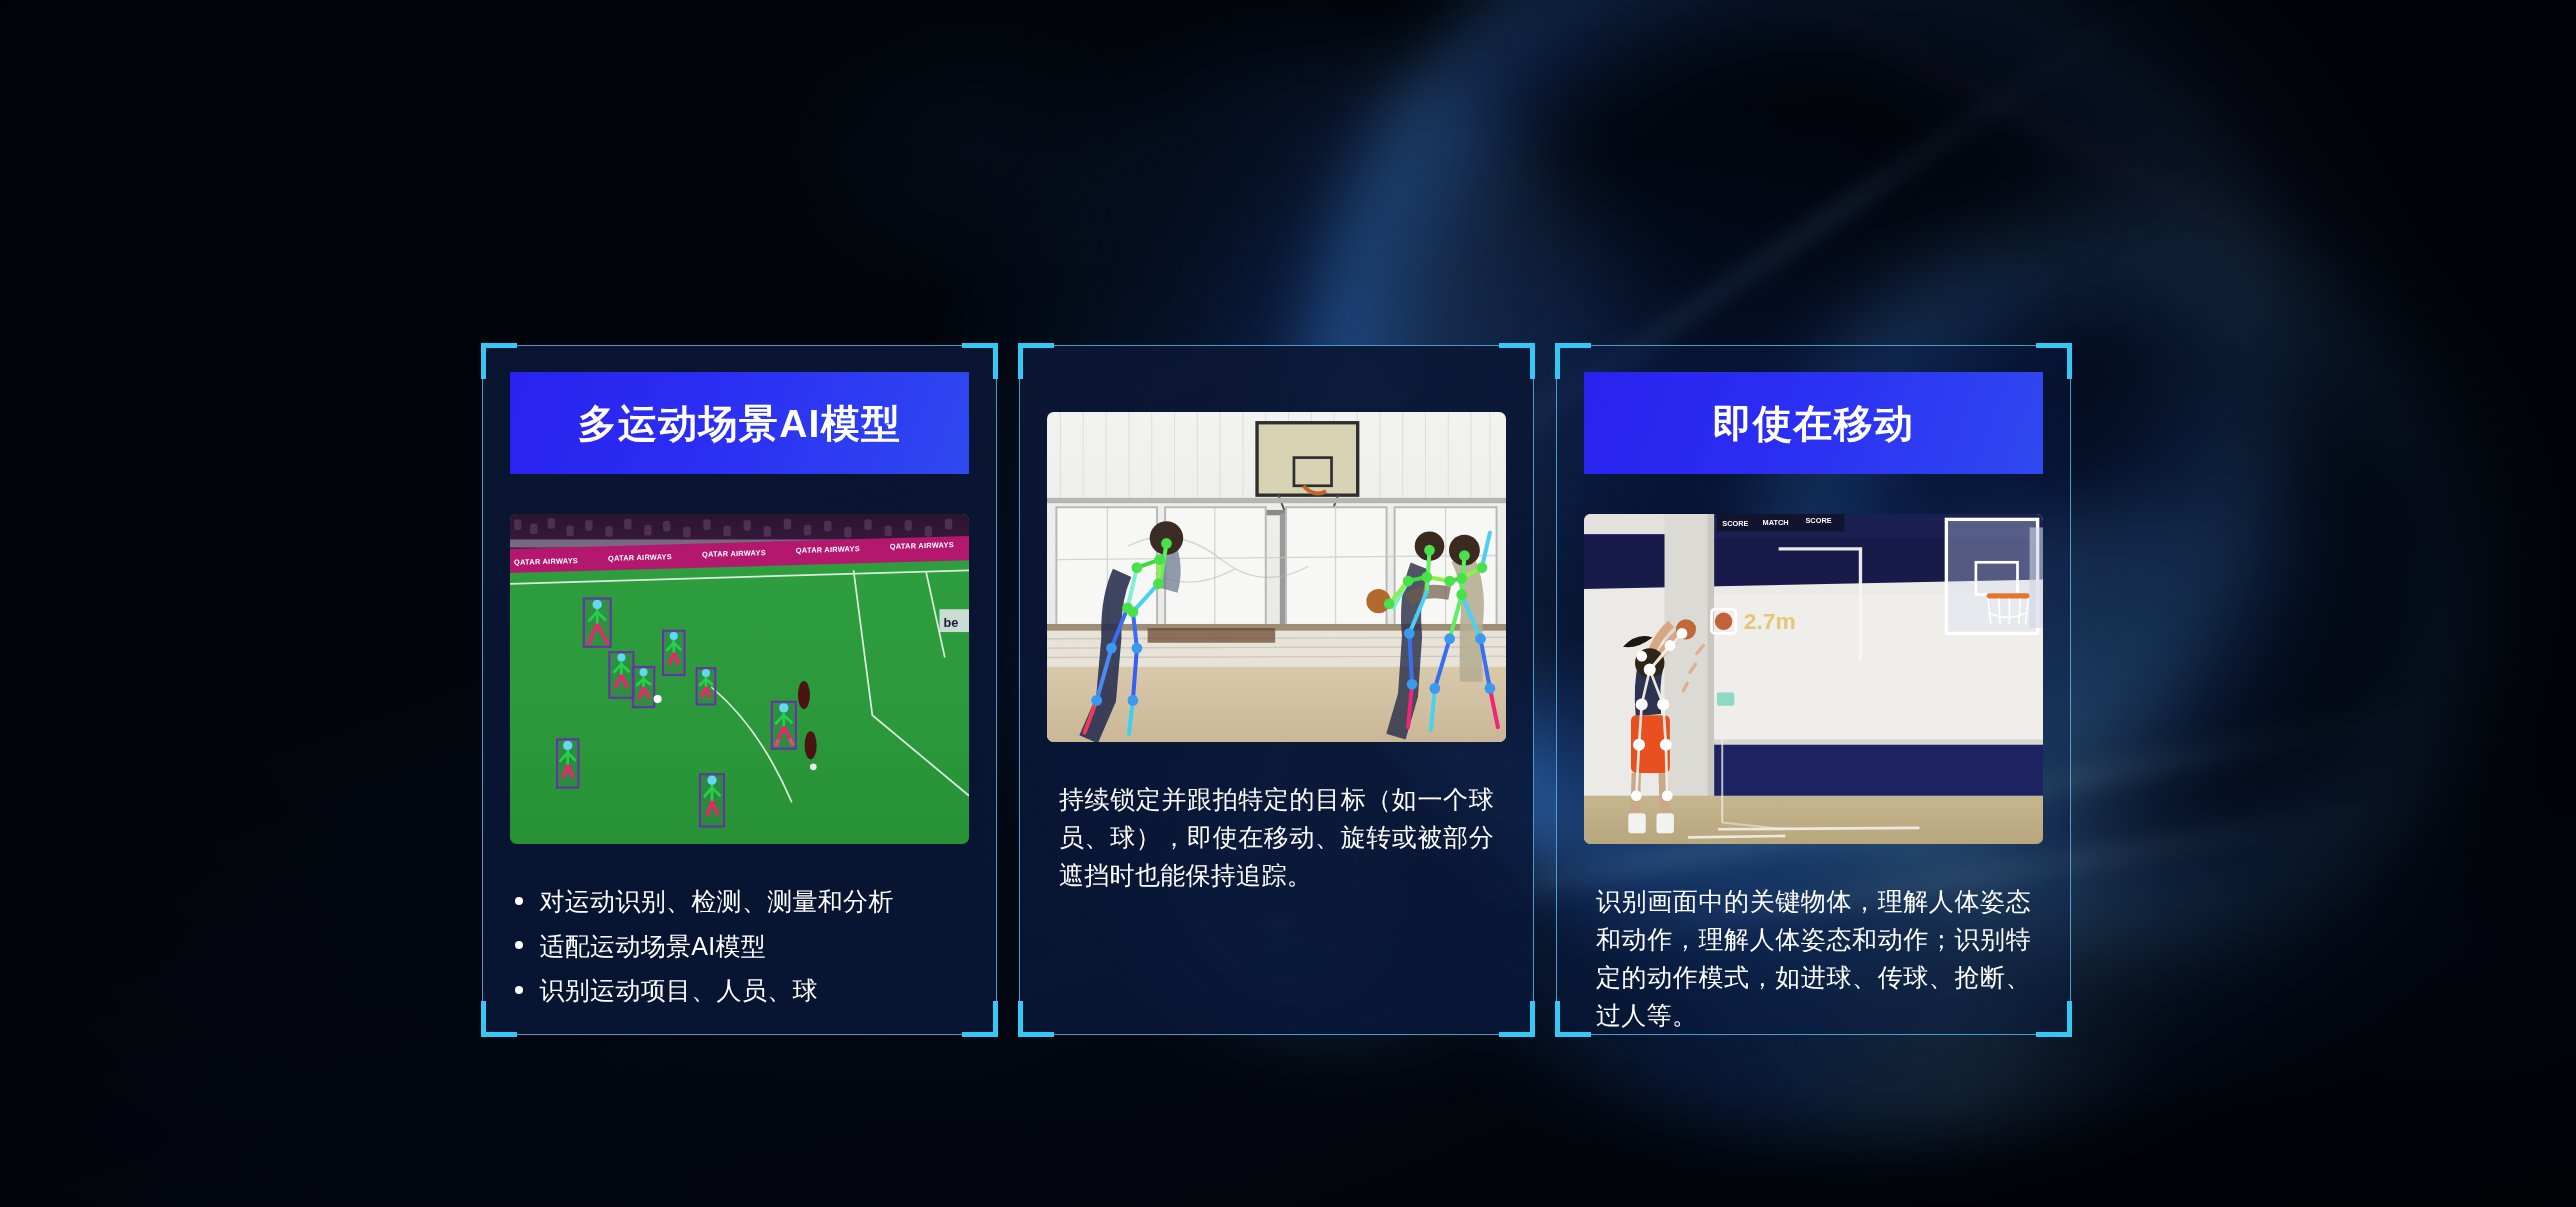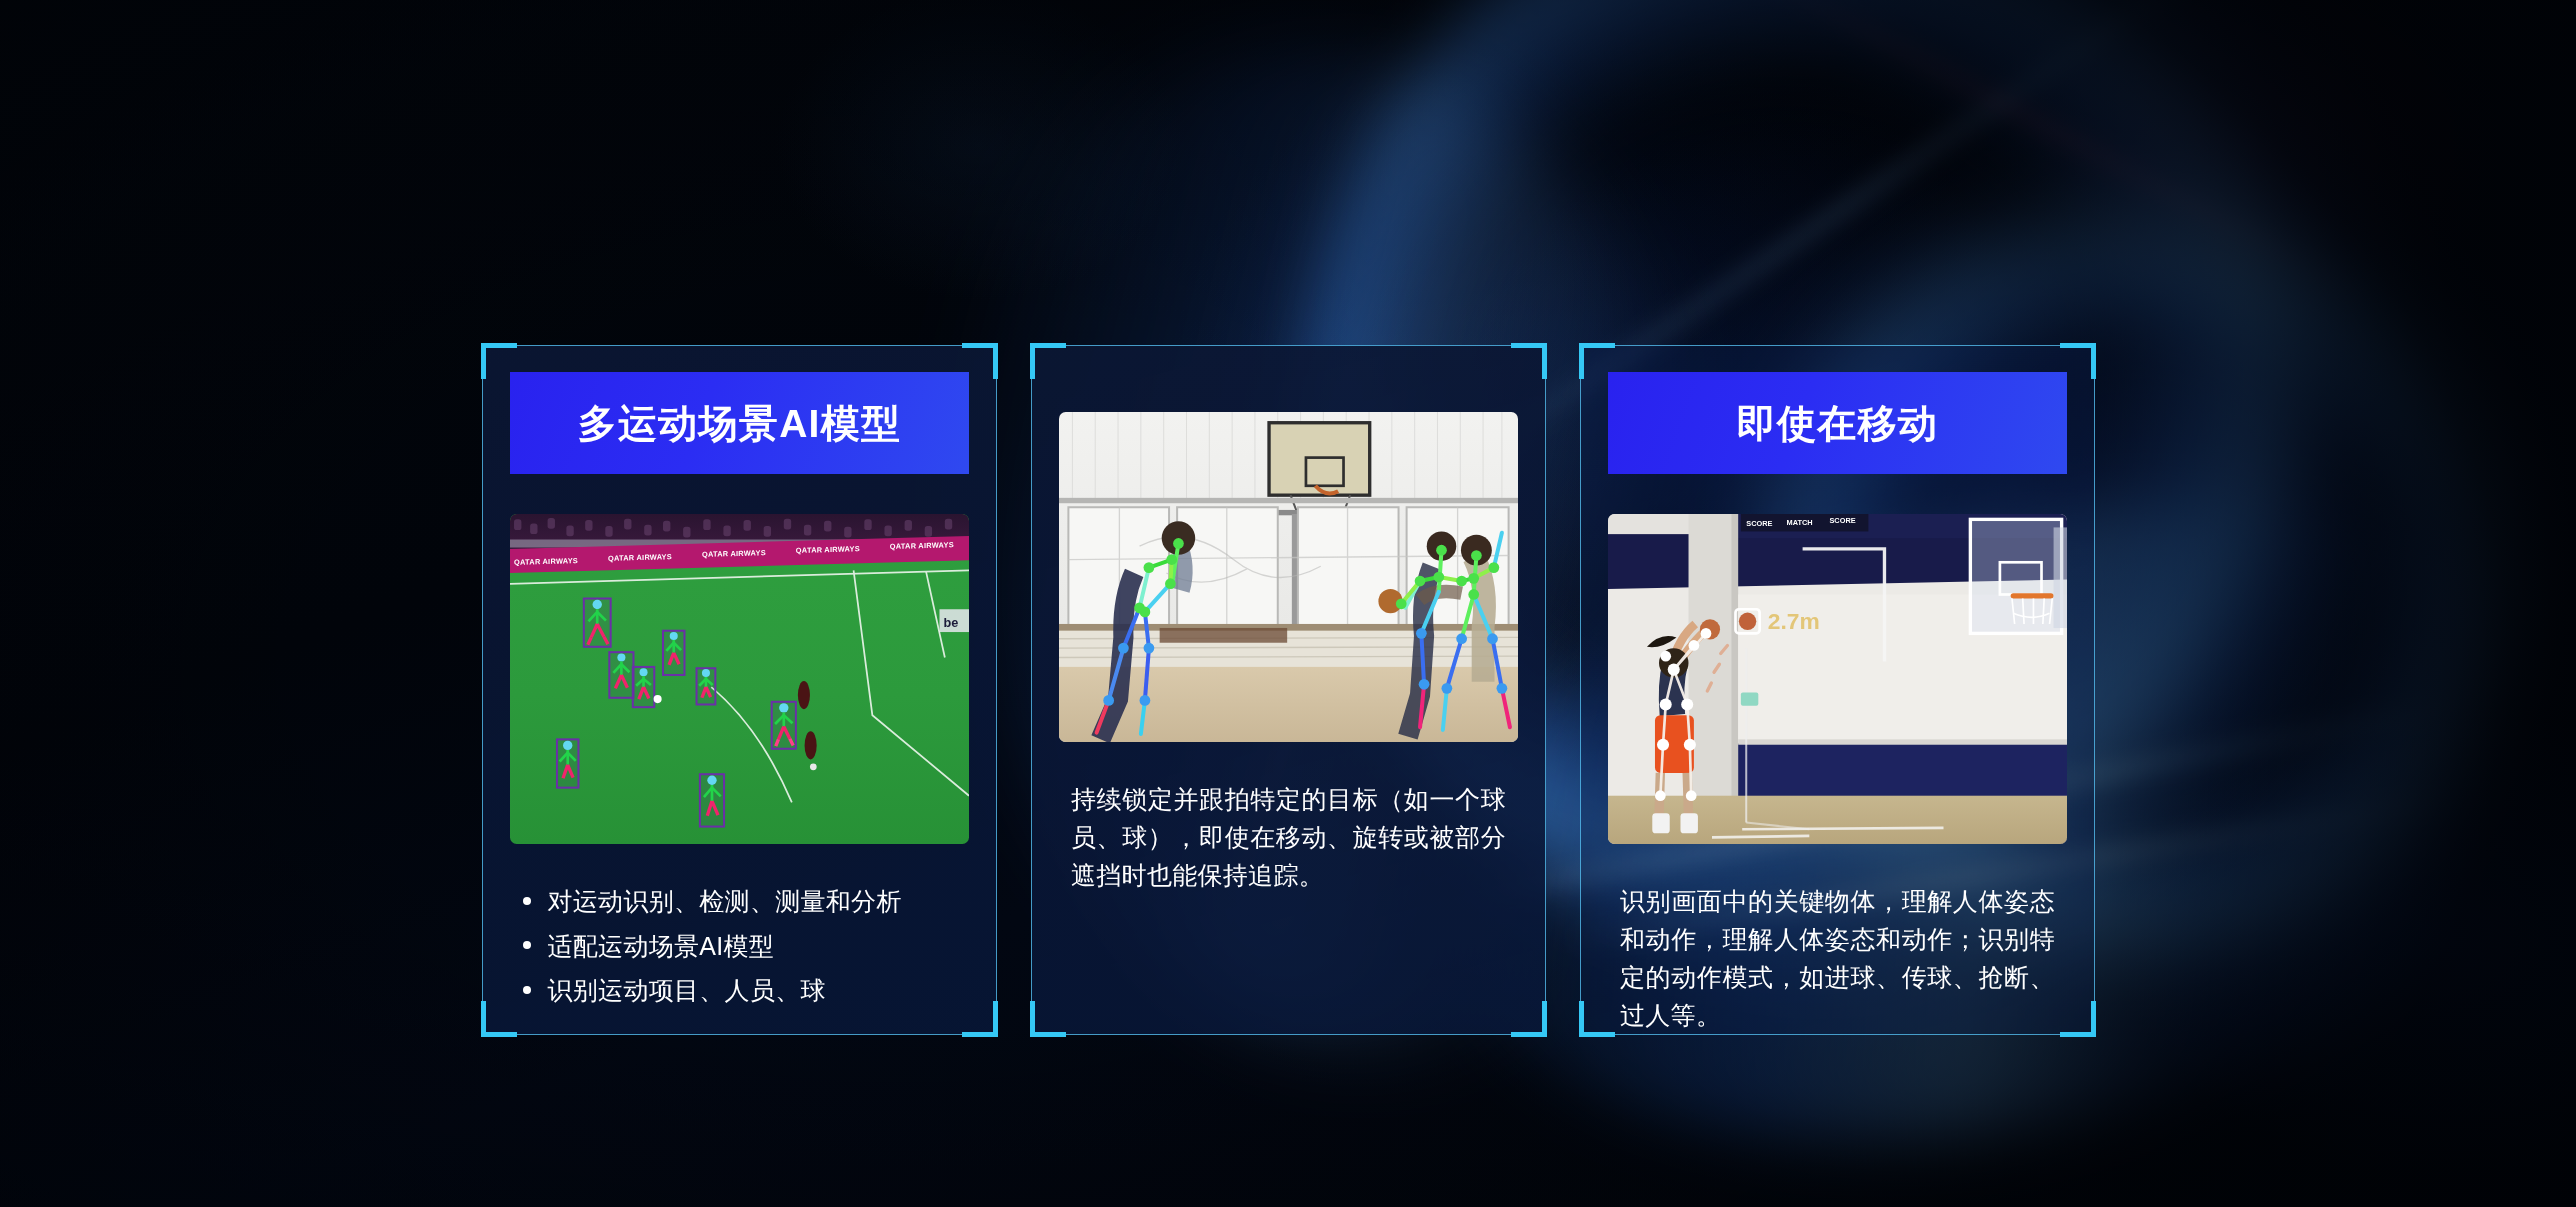--- a/index.html
+++ b/index.html
@@ -107,21 +107,21 @@
   }
 
   
   .cards {
     position: absolute;
     left: 482px;
     top: 345px;
     width: 1613px;
     height: 690px;
     display: flex;
-    gap: 34px;
+    gap: 22px;
   }
   .card {
     position: relative;
     width: 515px;
     height: 690px;
     box-sizing: border-box;
   }
   .card .panel {
     position: absolute;
     inset: 0;
@@ -190,21 +190,21 @@
   .media svg { display: block; width: 100%; height: 100%; }
 
   .body-text {
     margin-top: 38px;
     color: #ffffff;
     font-size: 25px;
     line-height: 1.52;
     letter-spacing: 0.3px;
   }
   ul.bullets {
-    margin: 8px;
+    margin: 0;
     padding: 0;
     list-style: none;
   }
   ul.bullets li {
     position: relative;
     padding-left: 29.5px;
     margin-bottom: 6.7px;
     white-space: nowrap;
   }
   ul.bullets li::before {

